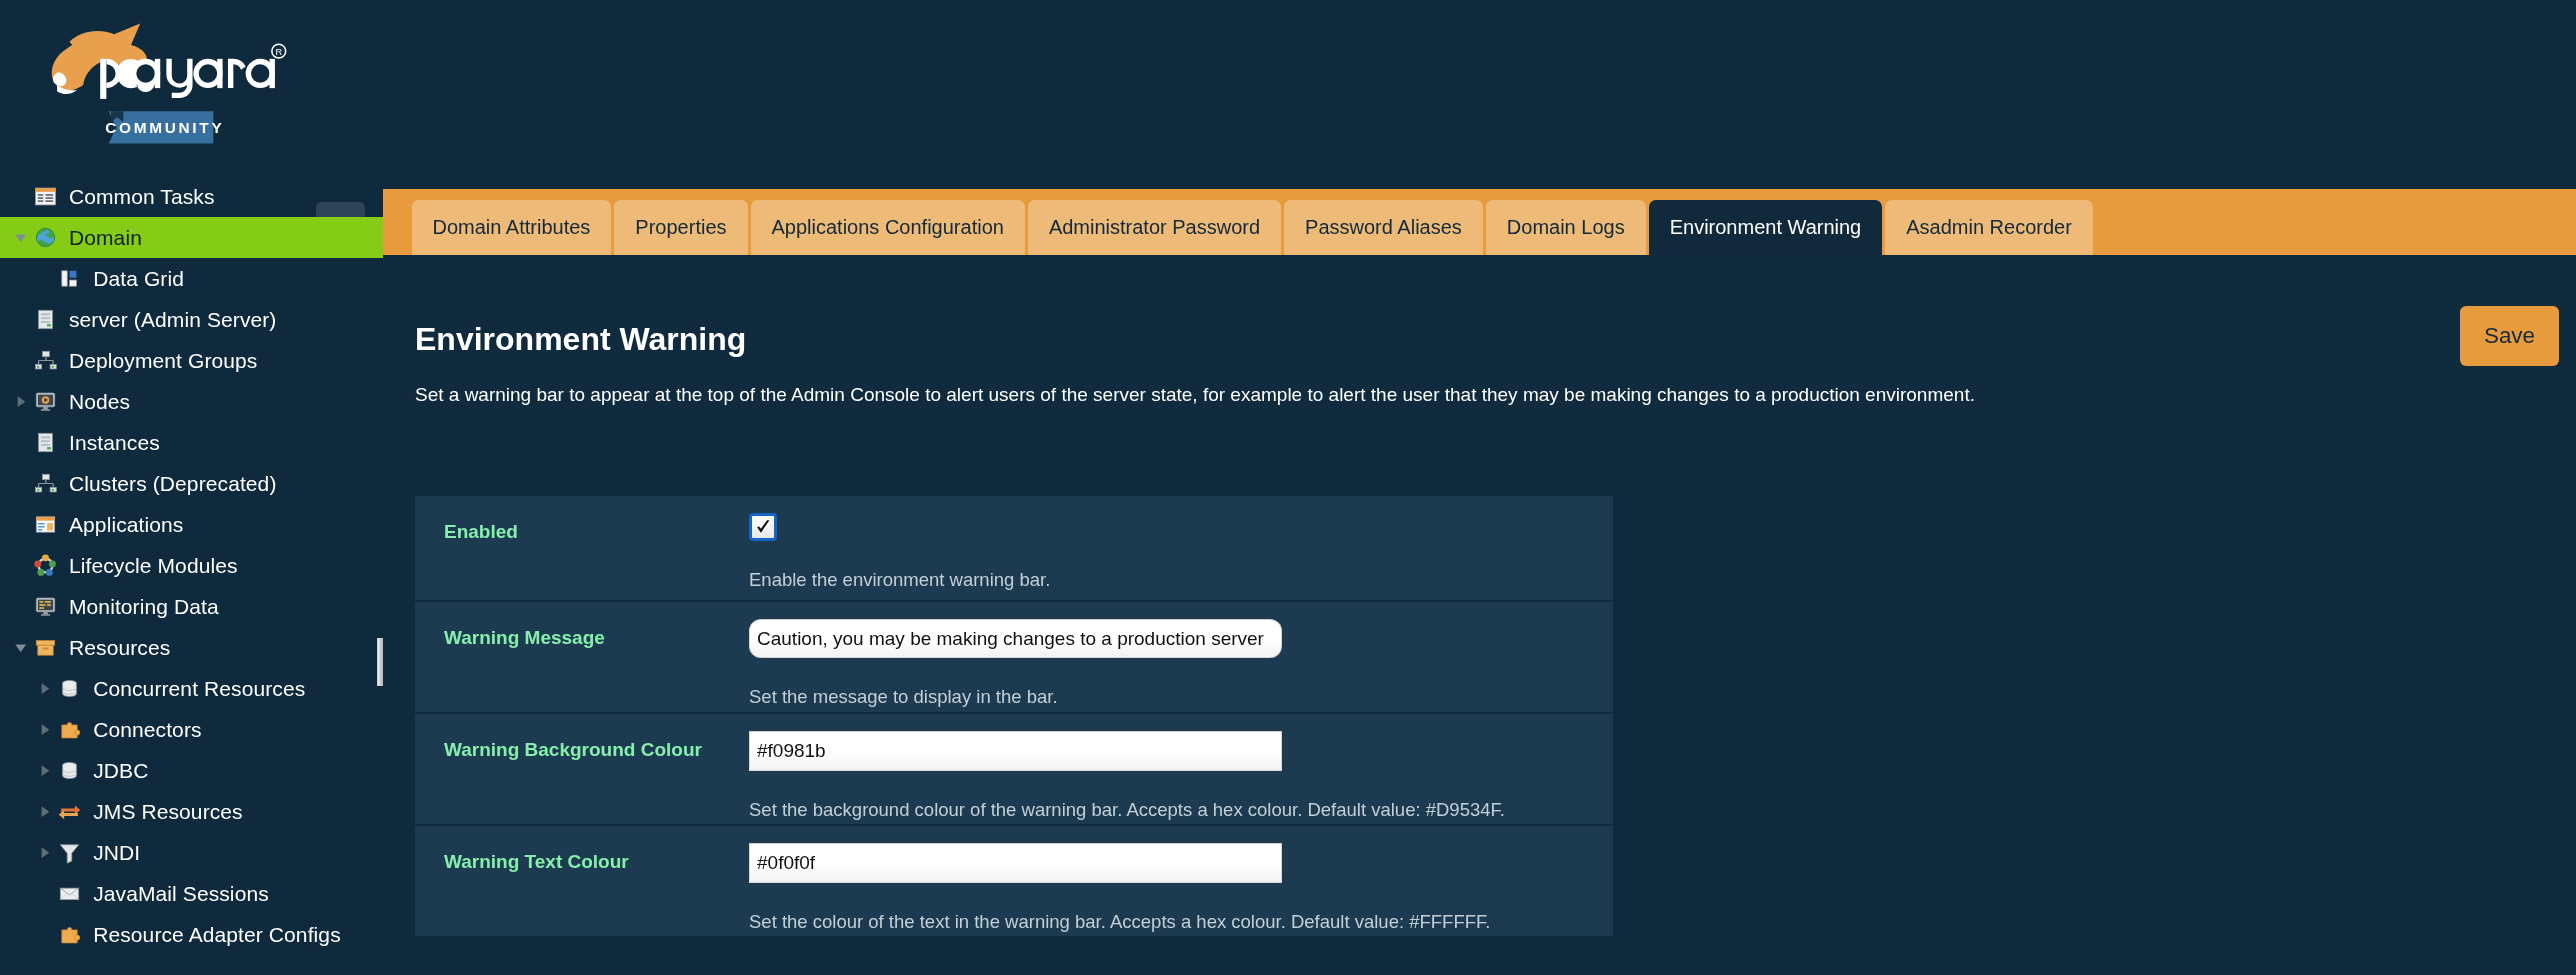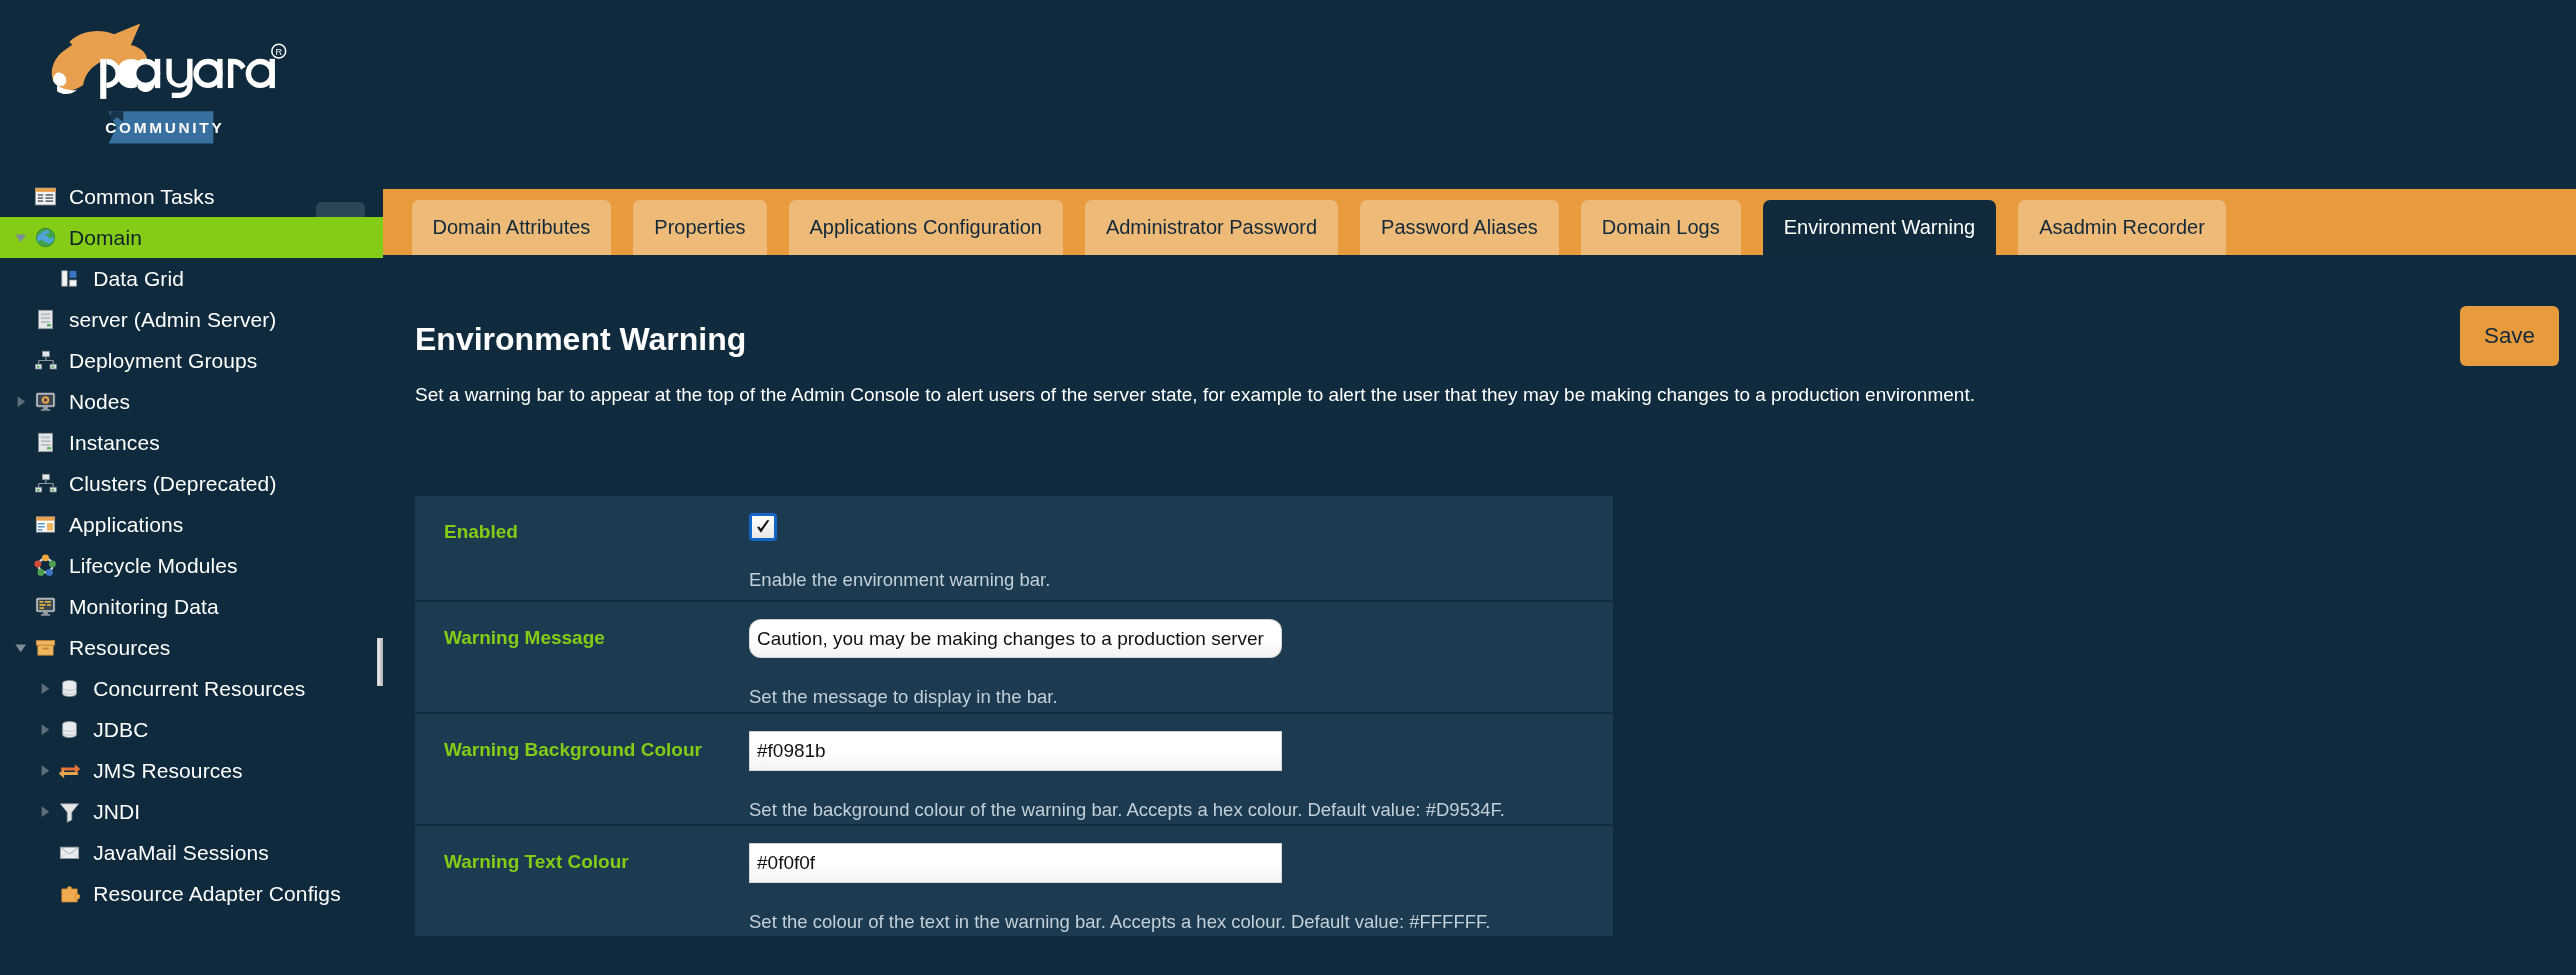--- a/index.html
+++ b/index.html
@@ -50,21 +50,21 @@
     position:absolute;left:377px;top:638px;width:9.2px;height:48px;
     background:linear-gradient(90deg,#f2f2f2,#c8c8c8 40%,#b5b5b5 70%,#e9e9e9);
     border:0.8px solid #d0d0d0;
   }
 
   
   #tabbar{
     position:absolute;left:383px;top:189px;right:0;height:66px;
     background:#e89b3d;
   }
-  #tabs{display:flex;align-items:flex-end;height:66px;padding-left:28.5px;gap:22px;text-align:center;}
+  #tabs{display:flex;align-items:flex-end;height:66px;padding-left:28.5px;gap:3px;text-align:center;}
   .tab{
     background:#eeba78;color:#12293a;
     font-size:20px;
     height:55px;display:flex;align-items:center;justify-content:center;
     padding:0 21px;border-radius:7px 7px 0 0;
     white-space:nowrap;cursor:pointer;
   }
   .tab.active{background:#102a3c;color:#ffffff;}
 
   
@@ -91,21 +91,21 @@
     position:absolute;left:32px;top:241px;width:1198px;
   }
   .form-row{
     background:#1c3a50;
     border-bottom:2.3px solid #102b3e;
     position:relative;
     padding:17px 0 20px 0;
   }
   .form-row .row-label{
     position:absolute;left:29px;top:25.4px;
-    font-size:19px;font-weight:bold;color:#84cc16;white-space:nowrap;
+    font-size:19px;font-weight:bold;color:#86efac;white-space:nowrap;
   }
   .row-control{margin-left:334px;}
   .help-text{
     font-size:18.5px;color:#c3d0d8;margin-top:28px;white-space:nowrap;
   }
   .row-enabled{height:106px;}
   .row-std{height:112px;}
 
   .txt-input{
     width:533px;height:40px;
@@ -391,20 +391,34 @@
         <span class="nav-label">Concurrent Resources</span>
       </div>
       <div class="nav-row indent1">
         <span class="twisty">
           <svg width="15.4" height="15.4" viewBox="0 0 20 20">
             <path d="M6 3 L16 10 L6 17 Z" fill="#5d6e7a"></path>
           </svg>
         </span>
         <span class="nav-icon">
           <svg width="23" height="23" viewBox="0 0 30 30">
+            <path d="M5 9 h7 a3 3 0 0 1 6 0 h7 v7 a3 3 0 0 1 0 6 v4 h-20 z" fill="#f0ab4e" stroke="#c4873a"></path>
+            <circle cx="25" cy="19" r="3.4" fill="#f0ab4e" stroke="#c4873a"></circle>
+          </svg>
+        </span>
+        <span class="nav-label">Connectors</span>
+      </div>
+      <div class="nav-row indent1">
+        <span class="twisty">
+          <svg width="15.4" height="15.4" viewBox="0 0 20 20">
+            <path d="M6 3 L16 10 L6 17 Z" fill="#5d6e7a"></path>
+          </svg>
+        </span>
+        <span class="nav-icon">
+          <svg width="23" height="23" viewBox="0 0 30 30">
             <ellipse cx="15" cy="8" rx="9" ry="3.5" fill="#e9ebed" stroke="#8d949b"></ellipse>
             <path d="M6 8 v14 a9 3.5 0 0 0 18 0 v-14" fill="#e9ebed" stroke="#8d949b"></path>
             <path d="M6 14 a9 3.5 0 0 0 18 0 M6 19 a9 3.5 0 0 0 18 0" fill="none" stroke="#b2b8bd"></path>
           </svg>
         </span>
         <span class="nav-label">JDBC</span>
       </div>
       <div class="nav-row indent1">
         <span class="twisty">
           <svg width="15.4" height="15.4" viewBox="0 0 20 20">

